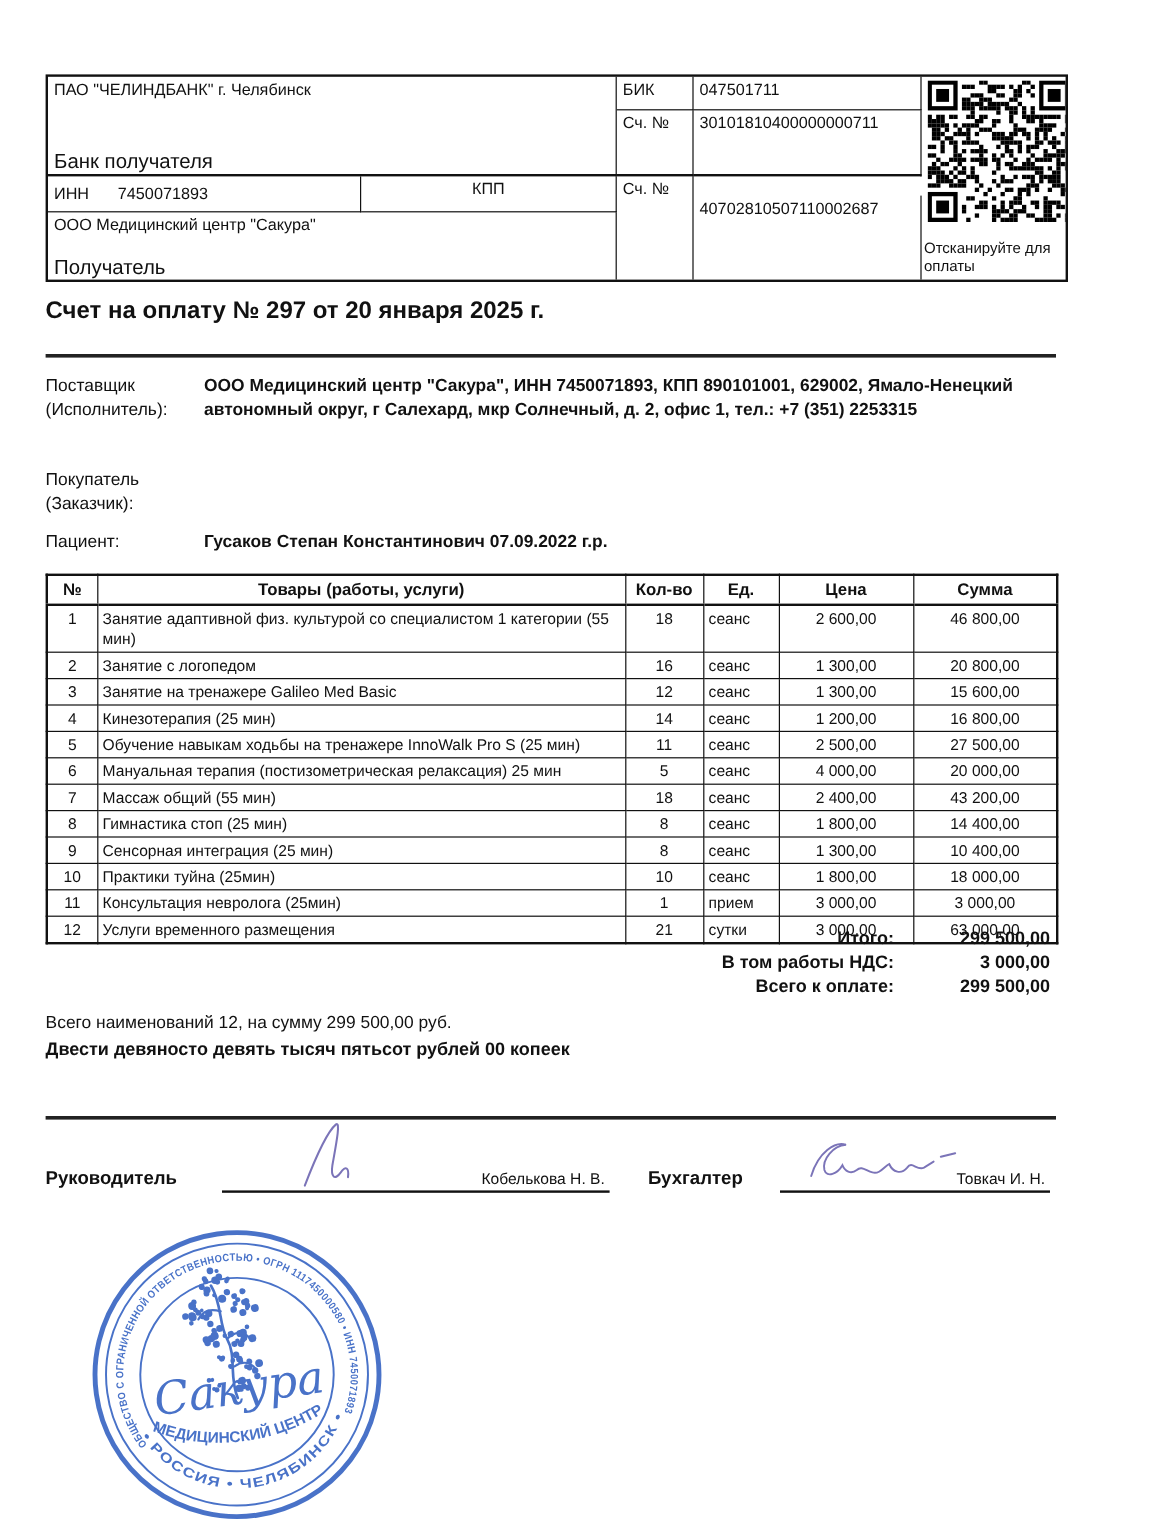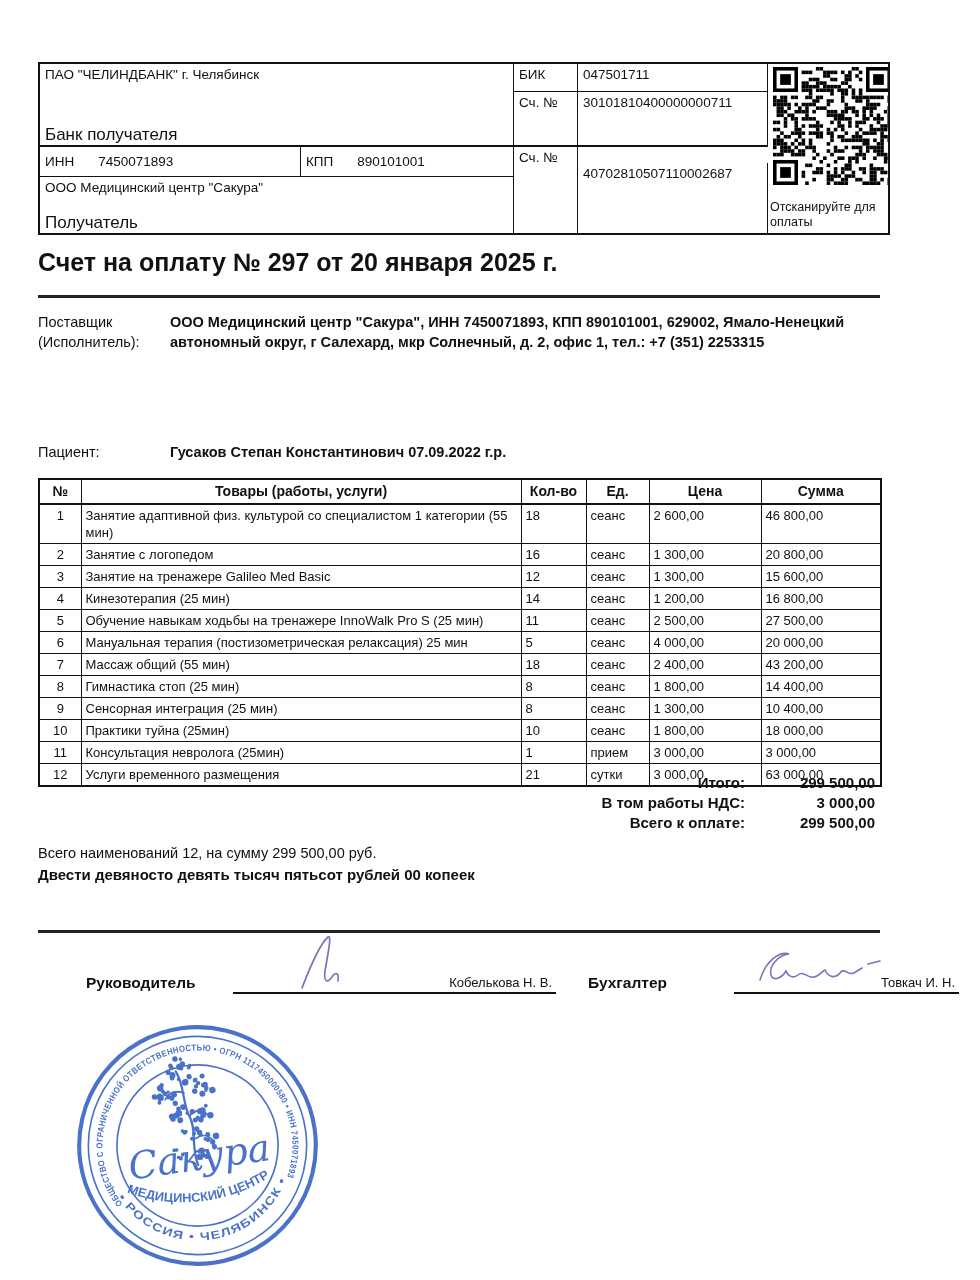--- a/index.html
+++ b/index.html
@@ -18,66 +18,66 @@
         grid-template-rows:28px 55px 30px 1fr;
         font-size:13.5px;line-height:16px;}
   .bank .cell{position:relative;padding:3px 5px;overflow:hidden;}
   .b-bankname{grid-column:1/3;grid-row:1/3;border-right:1px solid var(--ink);border-bottom:2px solid var(--ink);}
   .b-caption{position:absolute;left:5px;bottom:2px;font-size:17px;}
   .b-bik-l{grid-column:3;grid-row:1;border-right:1px solid var(--ink);border-bottom:1px solid var(--ink);}
   .b-bik-v{grid-column:4;grid-row:1;border-right:1px solid var(--ink);border-bottom:1px solid var(--ink);}
   .b-corr-l{grid-column:3;grid-row:2;border-right:1px solid var(--ink);border-bottom:2px solid var(--ink);}
   .b-corr-v{grid-column:4;grid-row:2;border-right:1px solid var(--ink);border-bottom:2px solid var(--ink);}
   .b-inn{grid-column:1;grid-row:3;border-right:1px solid var(--ink);border-bottom:1px solid var(--ink);display:flex;align-items:center;gap:24px;}
-  .b-kpp{grid-column:2;grid-row:3;border-right:1px solid var(--ink);border-bottom:1px solid var(--ink);display:flex;align-items:center;gap:24px;}
+  .b-kpp{grid-column:2;grid-row:3;border-right:1px solid var(--ink);border-bottom:1px solid var(--ink);display:flex;align-items:center;gap:24px;flex-direction:column;}
   .b-recip{grid-column:1/3;grid-row:4;border-right:1px solid var(--ink);}
   .b-acc-l{grid-column:3;grid-row:3/5;border-right:1px solid var(--ink);}
   .b-acc-v{grid-column:4;grid-row:3/5;border-right:1px solid var(--ink);margin-top:16px;}
   .b-qr{grid-column:5;grid-row:1/5;text-align:left;padding-top:3px;}
   .qr-caption{position:absolute;left:0;right:0;bottom:3px;font-size:12.5px;line-height:15px;padding:0 2px;}
 
   
-  .doc-title{position:absolute;left:38px;top:248px;font-size:25px;font-weight:bold;}
+  .doc-title{position:absolute;left:38px;top:248px;font-size:20px;font-weight:bold;}
   .rule{position:absolute;left:38px;width:842px;height:3px;background:#222;}
   .rule-1{top:295px;}
   .rule-2{top:930px;}
 
   
   .party{position:absolute;left:38px;width:842px;display:grid;grid-template-columns:132px 1fr;font-size:14.5px;line-height:20px;}
   .party .val{font-weight:bold;}
   .p-supplier{top:312px;}
   .p-buyer{top:390px;}
   .p-patient{top:442px;}
 
   
   .items{position:absolute;left:38px;top:478px;width:842px;border-collapse:collapse;table-layout:fixed;font-size:13px;}
   .items th,.items td{border:1px solid var(--ink);padding:2px 4px;line-height:17px;vertical-align:top;}
   .items table, .items{border:2px solid var(--ink);}
   .items thead th{font-size:14px;font-weight:bold;text-align:center;padding:3px 2px;border-bottom:2px solid var(--ink);}
   .col-num{width:42px;} .col-name{width:440px;} .col-qty{width:65px;}
   .col-unit{width:63px;} .col-price{width:112px;} .col-sum{width:120px;}
   .items td.c-num{text-align:center;}
-  .items td.c-qty,.items td.c-price,.items td.c-sum{text-align:left;margin-left:19px;}
+  .items td.c-qty,.items td.c-price,.items td.c-sum{text-align:center;margin-left:19px;}
 
   
   .totals{position:absolute;left:38px;top:773px;width:842px;font-size:15px;font-weight:bold;}
   .totals .t-row{display:flex;justify-content:flex-end;line-height:20px;}
   .totals .t-val{min-width:135px;text-align:right;padding-right:5px;}
 
   
   .sum-line1{position:absolute;left:38px;top:845px;font-size:14.5px;}
   .sum-line2{position:absolute;left:38px;top:866px;font-size:15px;font-weight:bold;}
 
   
-  .sigs{position:absolute;left:38px;top:940px;width:842px;height:62px;margin-left:48px;}
+  .sigs{position:absolute;left:38px;top:940px;width:842px;height:62px;}
   .sig-label{position:absolute;bottom:10px;font-size:15.5px;font-weight:bold;}
   .sig-label.l1{left:0;} .sig-label.l2{left:502px;}
   .sig-line{position:absolute;bottom:8px;height:50px;border-bottom:2px solid var(--ink);}
   .sig-line.s1{left:147px;width:323px;}
-  .sig-line.s2{left:648px;width:225px;}
+  .sig-line.s2{left:612px;width:225px;}
   .sig-name{position:absolute;right:4px;bottom:2px;font-size:13px;}
   .sig-mark{position:absolute;overflow:visible;}
   .sig-mark.m1{left:55px;bottom:0;}
   .sig-mark.m2{left:22px;bottom:4px;}
 
   
   .stamp{position:absolute;left:70px;top:1018px;overflow:visible;opacity:0.92;}
   .stamp text{fill:var(--stamp-blue);}
 </style>
 </head>
@@ -544,20 +544,24 @@
 
   <div class="party p-supplier">
     <div>
       <div>Поставщик</div>
       <div>(Исполнитель):</div>
     </div>
     <div class="val">ООО Медицинский центр "Сакура", ИНН 7450071893, КПП 890101001, 629002, Ямало-Ненецкий автономный округ, г Салехард, мкр Солнечный, д. 2, офис 1, тел.: +7 (351) 2253315</div>
   </div>
 
   <div class="party p-buyer">
+    <div>
+      <div>Покупатель</div>
+      <div>(Заказчик):</div>
+    </div>
     <div class="val"></div>
   </div>
 
   <div class="party p-patient">
     <div>Пациент:</div>
     <div class="val">Гусаков Степан Константинович 07.09.2022 г.р.</div>
   </div>
 
   <table class="items">
     <colgroup>

